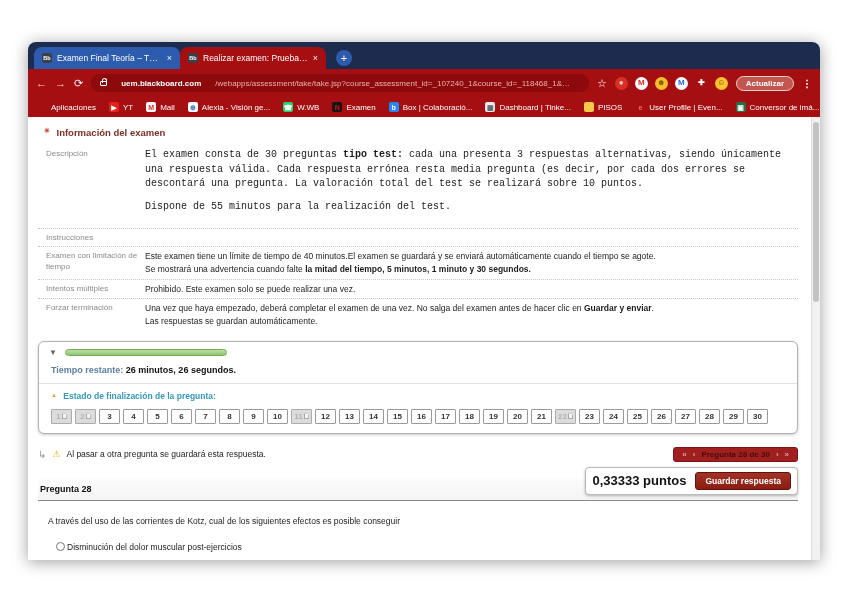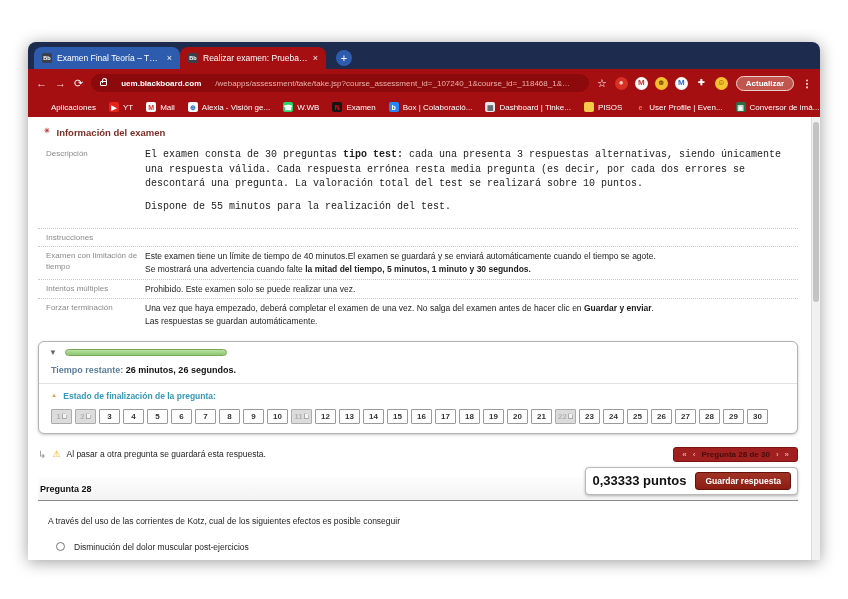--- a/index.html
+++ b/index.html
@@ -98,21 +98,21 @@
   .qheader { position: relative; margin-top: 15px; border-bottom: 1px solid #8a8a8a;
     padding: 7px 0 6px 2px; background: linear-gradient(#fdfdfd, #f3f3f3);
     font-weight: bold; font-size: 9px; color: #111; }
   .points-box { position: absolute; right: 0; top: -10px; background: #fff; border: 1px solid #b9b9b9;
     border-radius: 4px; box-shadow: 0 1px 3px rgba(0,0,0,.28); padding: 4px 6px;
     display: flex; gap: 9px; align-items: center; }
   .points { font-size: 13px; font-weight: bold; color: #111; }
   .save-btn { background: linear-gradient(#a03226, #8c1d12); border: 1px solid #64110a;
     border-radius: 3px; color: #fff; font-weight: bold; font-size: 8.5px; padding: 3px 9px; }
   .qbody { padding: 15px 0 0 10px; font-size: 8.5px; color: #1c1c1c; }
-  .opt { display: flex; align-items: center; gap: 9px; margin: 16px 0 0 8px; }
+  .opt { display: flex; align-items: center; gap: 2px; margin: 16px 0 0 8px; }
   .radio { width: 9px; height: 9px; border: 1px solid #777; border-radius: 50%;
     background: #fff; position: relative; flex: none; }
 
   
   .scroll { position: absolute; top: 0; right: 0; width: 9px; bottom: 0; background: #f1f1f1;
     border-left: 1px solid #ddd; }
   .thumb { position: absolute; top: 5px; left: 1px; width: 6px; height: 180px;
     background: #c3c3c3; border-radius: 3px; }
   .apps-grid { width: 9px; height: 9px; flex: none;
     background: radial-gradient(circle, #fff 1px, transparent 1.3px) 0 0 / 3.2px 3.2px; }

